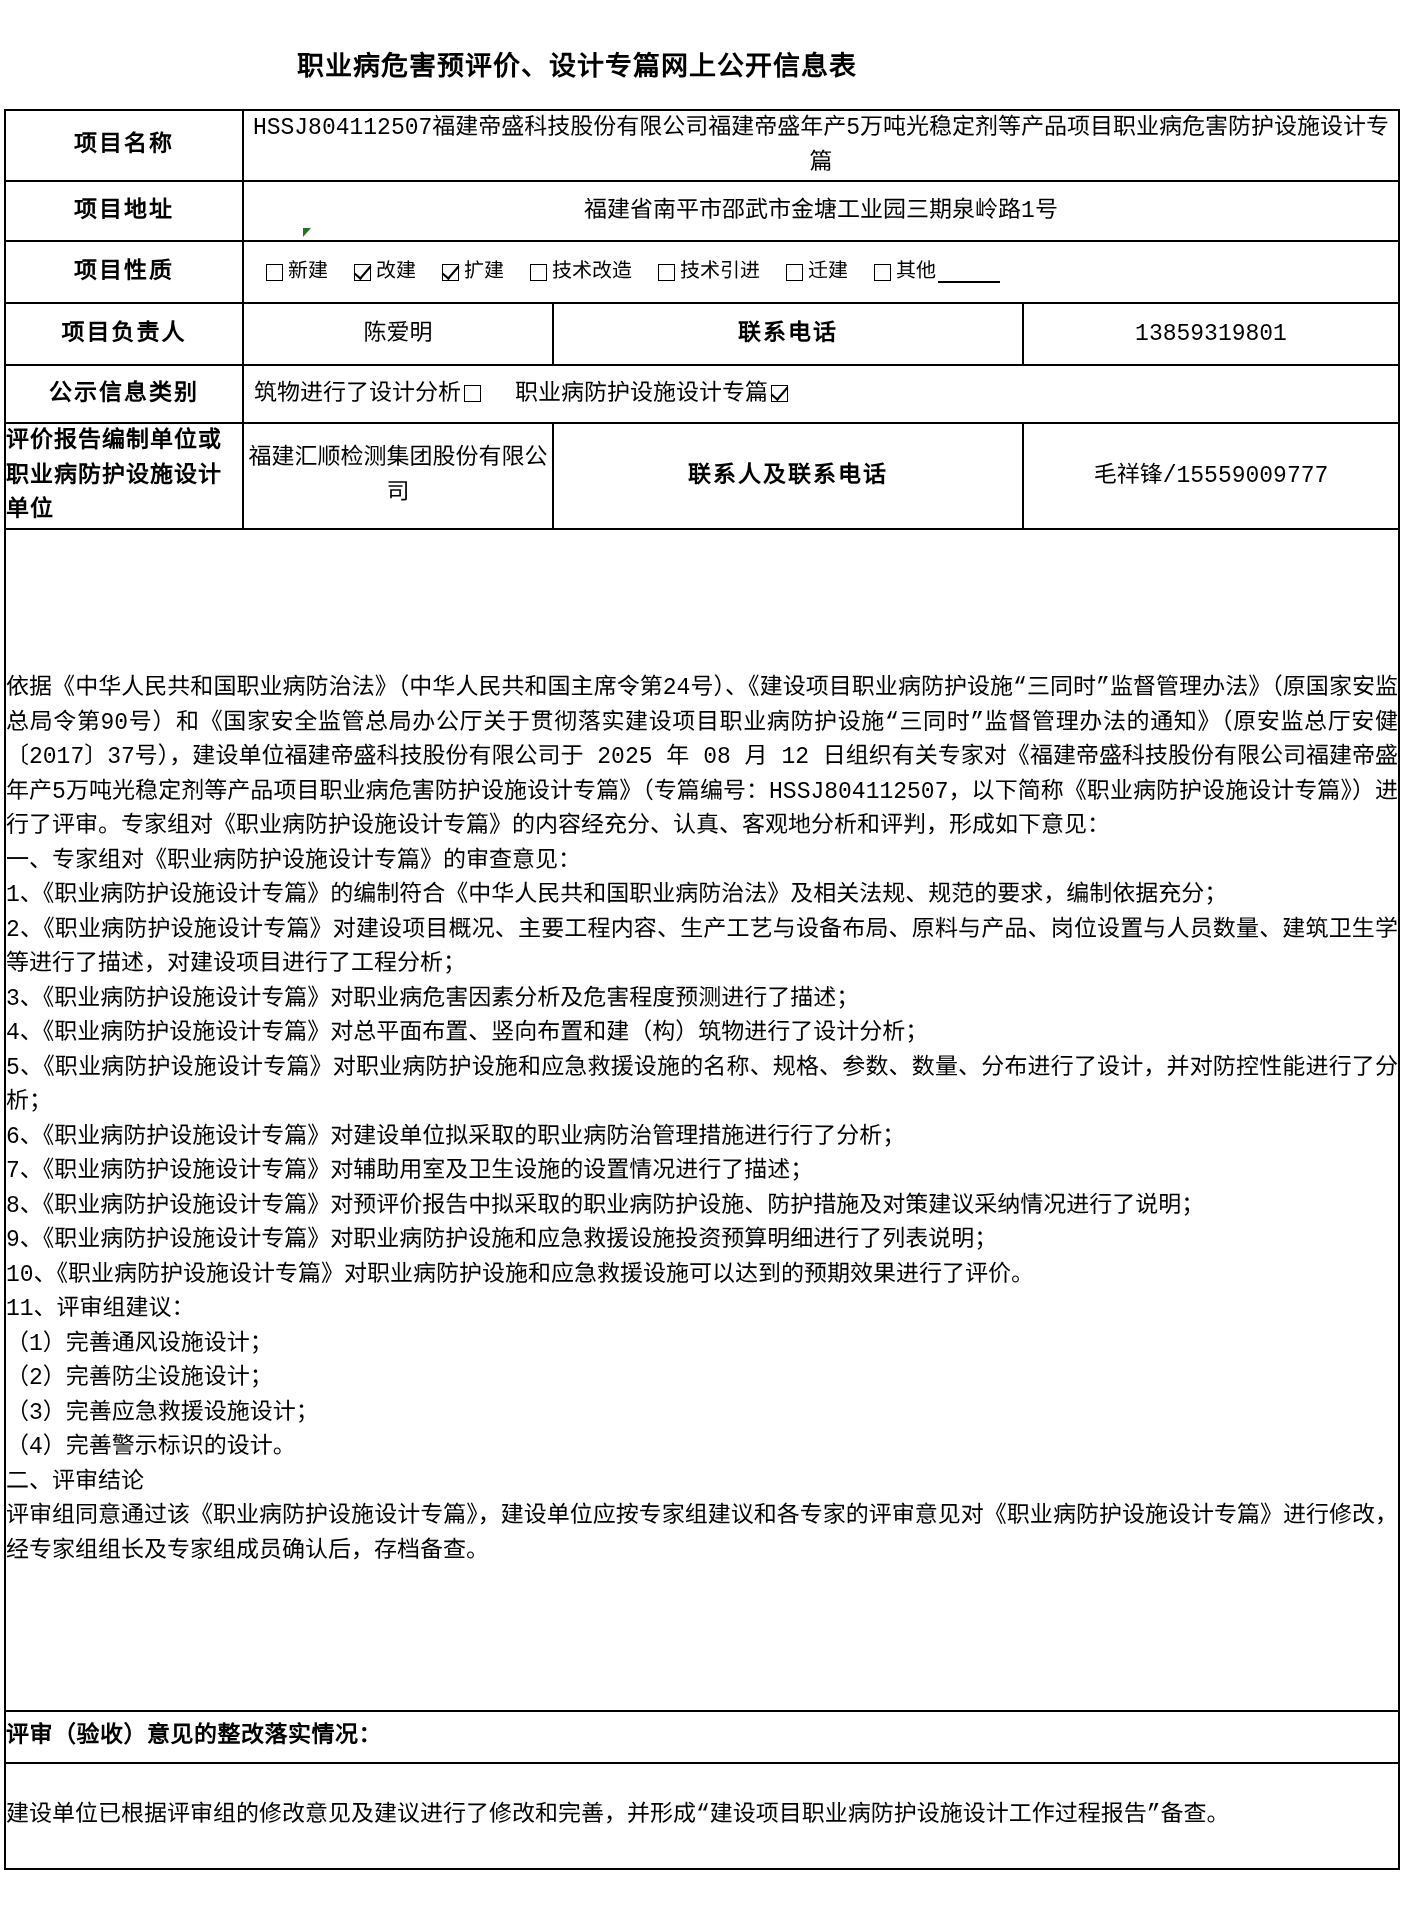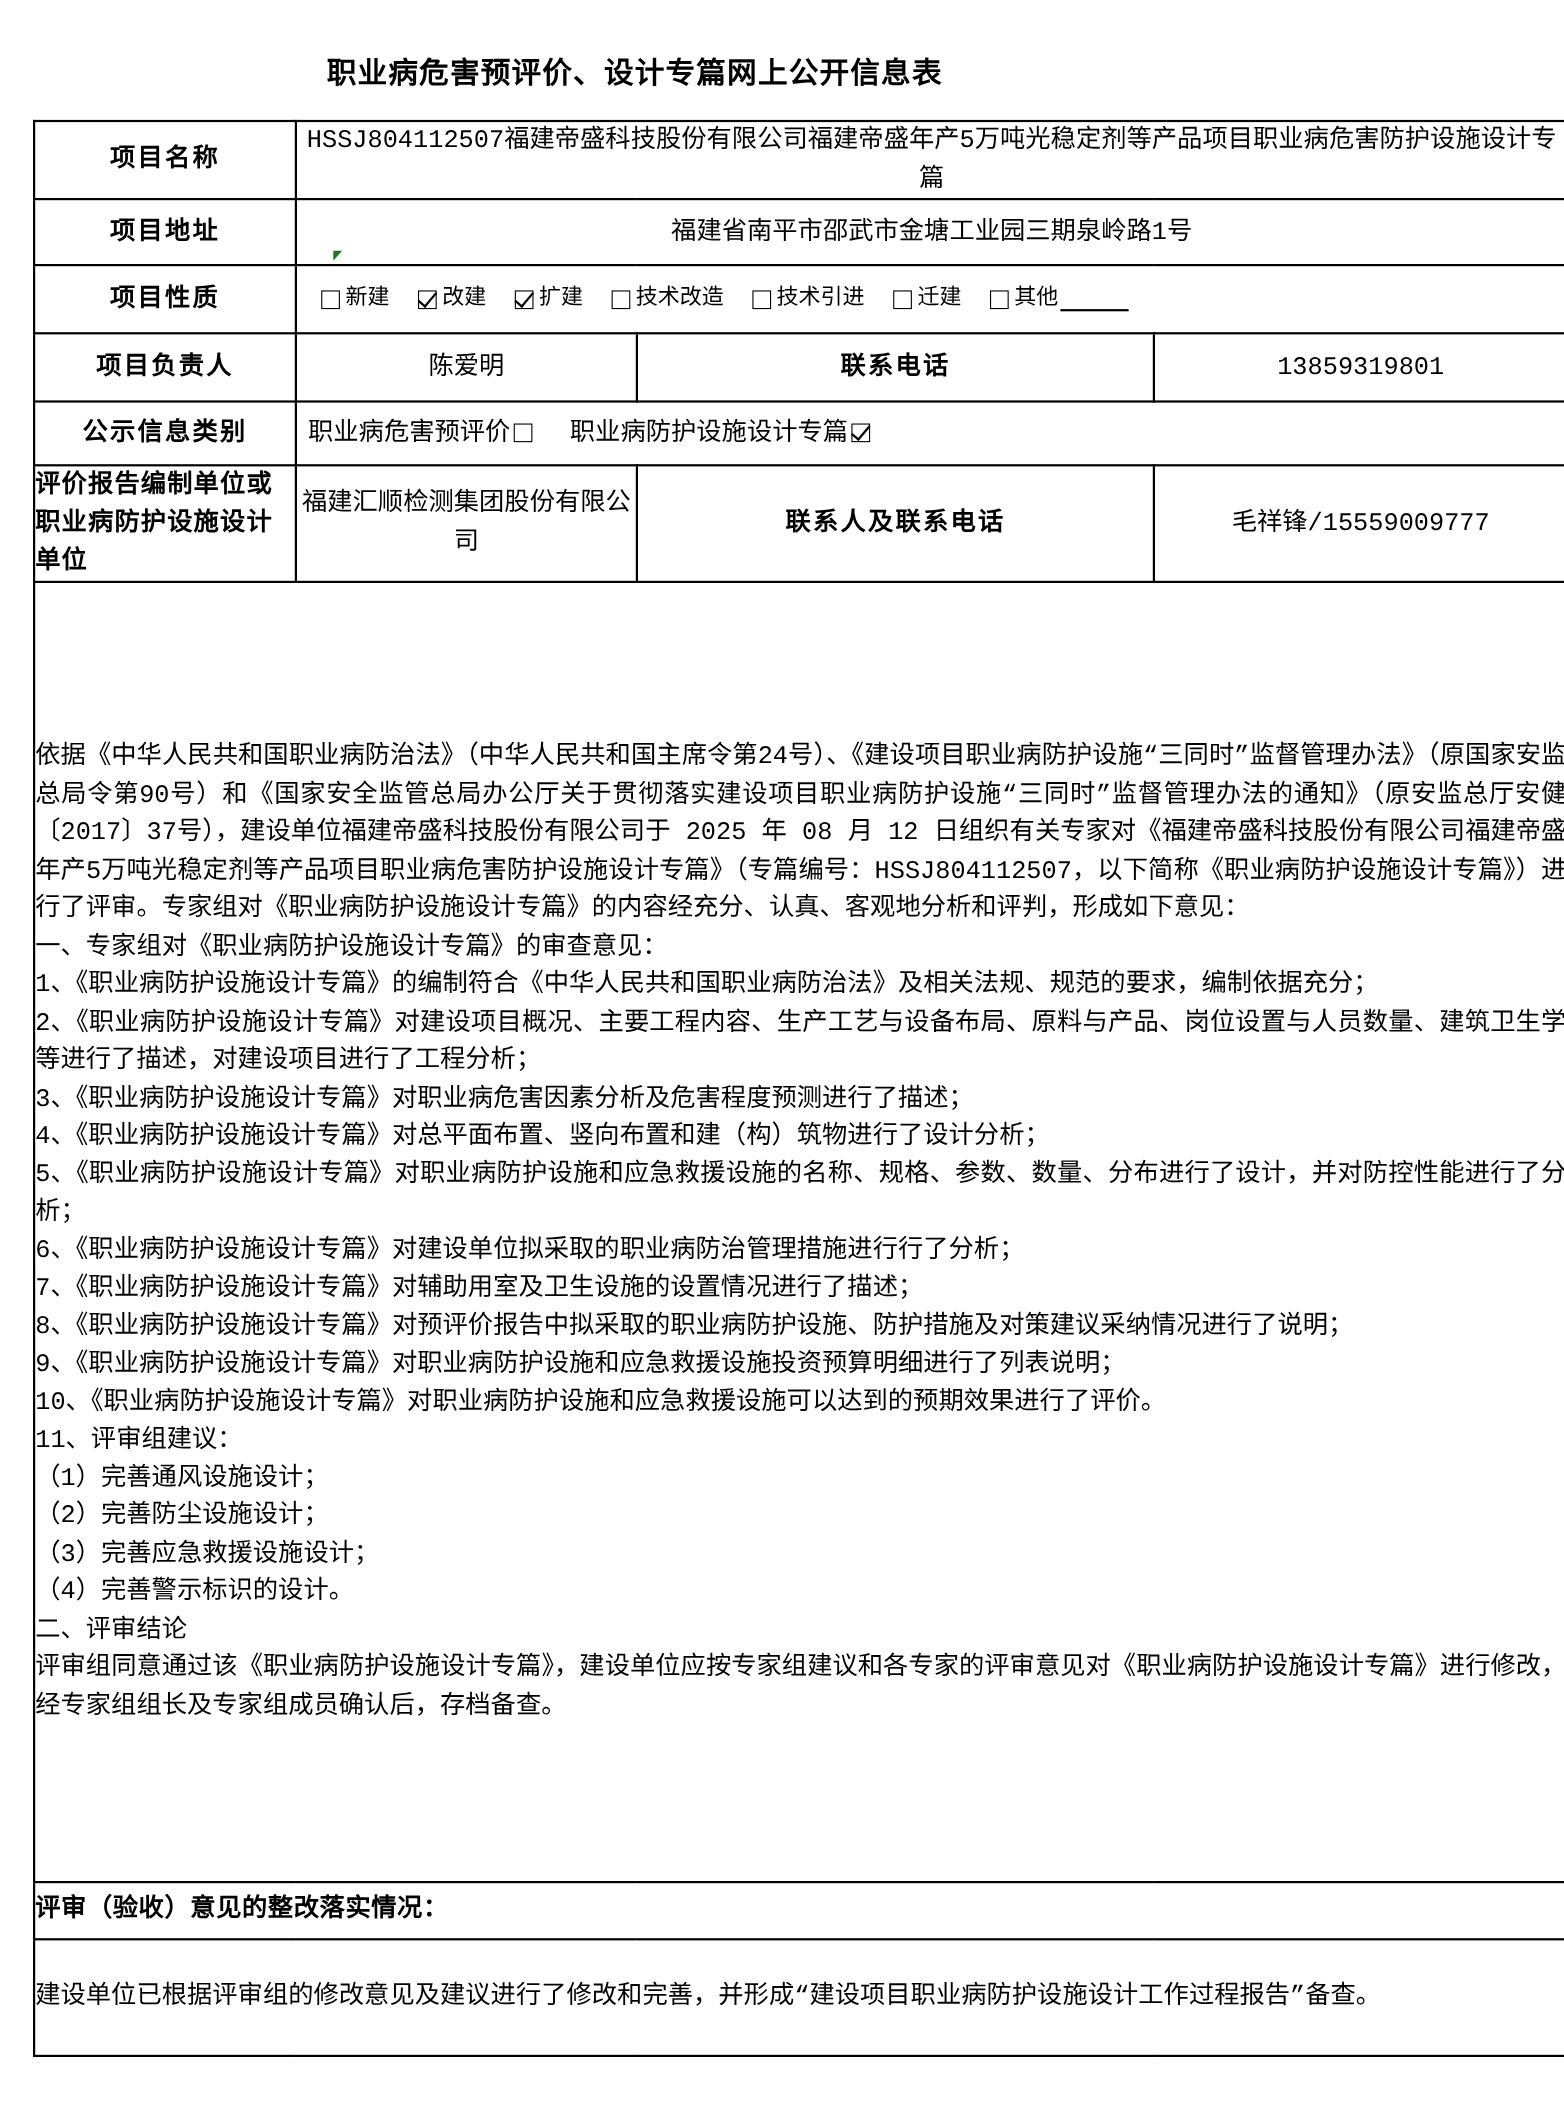--- a/index.html
+++ b/index.html
@@ -12,21 +12,21 @@
     width: 1422px;
     height: 1922px;
     font-family: "DejaVu Serif", "Liberation Serif", serif;
     color: #000000;
     overflow: hidden;
   }
   .page {
     width: 1154px;
     height: 1922px;
     box-sizing: border-box;
-    padding: 0 30px;
+    padding: 0 4px;
     position: relative;
   }
 
   
   .doc-title {
     text-align: center;
     font-size: 27px;
     font-weight: bold;
     letter-spacing: 1px;
     padding: 44px 0 26px 0;
@@ -263,21 +263,21 @@
     <tr class="row-person">
       <td class="lbl">项目负责人</td>
       <td class="val-c">陈爱明</td>
       <td class="lbl">联系电话</td>
       <td class="val-c">13859319801</td>
     </tr>
 
     <tr class="row-pub">
       <td class="lbl">公示信息类别</td>
       <td colspan="3">
-        <div class="val-l" id="pub-line"><span style="margin-right: 34px;"><span>职业病危害预评价</span><span class="cbx-after"></span></span><span style="margin-right: 0px;"><span>职业病防护设施设计专篇</span><span class="cbx-after checked"></span></span></div>
+        <div class="val-l" id="pub-line"><span style="margin-right: 34px;"><span>筑物进行了设计分析</span><span class="cbx-after"></span></span><span style="margin-right: 0px;"><span>职业病防护设施设计专篇</span><span class="cbx-after checked"></span></span></div>
       </td>
     </tr>
 
     <tr class="row-unit">
       <td class="lbl-sm">评价报告编制单位或职业病防护设施设计单位</td>
       <td class="val-c">福建汇顺检测集团股份有限公司</td>
       <td class="lbl">联系人及联系电话</td>
       <td class="val-c">毛祥锋/15559009777</td>
     </tr>
 

